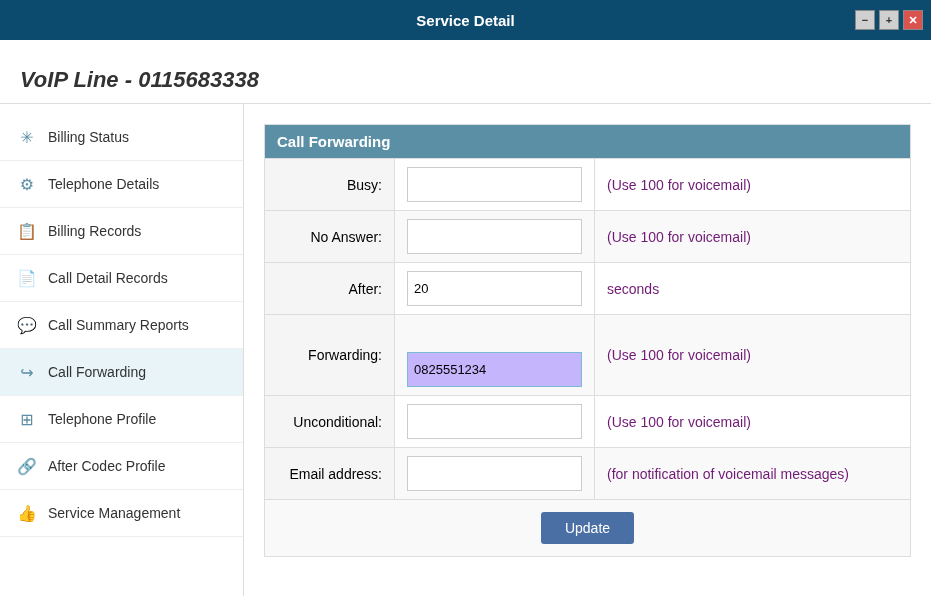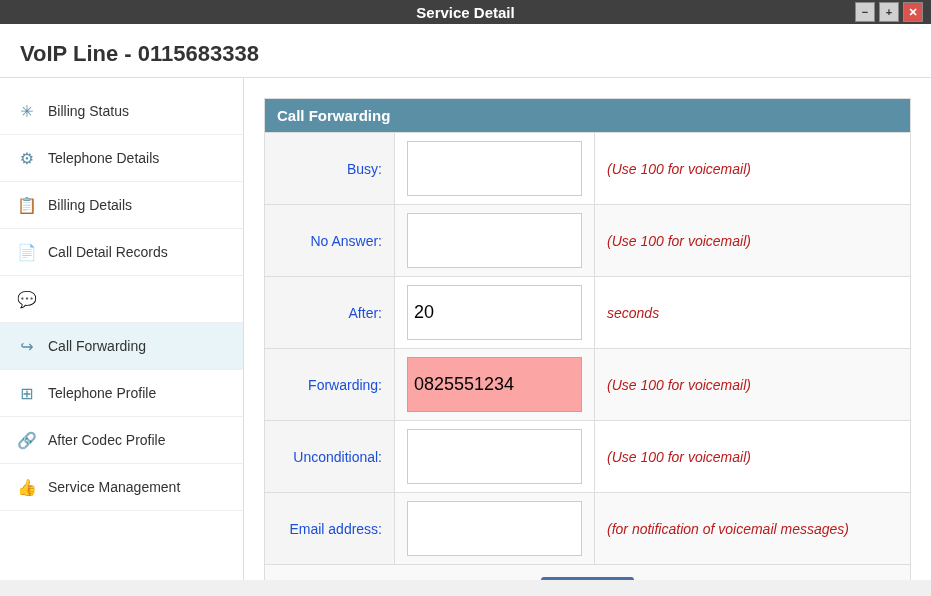--- a/index.html
+++ b/index.html
@@ -1,30 +1,30 @@
 <!DOCTYPE html>
 <html><head>
   <meta charset="utf-8">
   <style>
     * { box-sizing: border-box; margin: 0; padding: 0; }
     body { font-family: Arial, sans-serif; font-size: 14px; background: #f0f0f0; width: 931px; height: 596px; overflow: hidden; }
 
     
     .title-bar {
-      background: #404040;
+      background: #0c4a6e;
       color: white;
       text-align: center;
       padding: 8px;
       font-size: 15px;
       font-weight: bold;
       display: flex;
       align-items: center;
       justify-content: center;
       position: relative;
-      height: 24px;
+      height: 40px;
     }
     .title-bar-controls {
       position: absolute;
       right: 8px;
       display: flex;
       gap: 4px;
     }
     .title-bar-btn {
       width: 20px;
       height: 20px;
@@ -43,22 +43,23 @@
     
     .main-container {
       background: white;
       height: calc(596px - 40px);
       display: flex;
       flex-direction: column;
     }
 
     
     .page-header {
-      padding: 17px 20px 10px;
+      padding: 27px 20px 10px;
       border-bottom: 1px solid #ddd;
+      font-style: italic;
     }
     .page-title {
       font-size: 22px;
       font-weight: bold;
       color: #333;
     }
 
     
     .content-area {
       display: flex;
@@ -117,35 +118,36 @@
       font-weight: bold;
     }
     .cf-table td {
       padding: 8px 12px;
       border: 1px solid #ddd;
       vertical-align: middle;
     }
     .cf-table tr:nth-child(even) { background: #f9f9f9; }
     .cf-label {
       text-align: right;
-      color: #1d4ed8;
+      color: #000000;
       width: 130px;
       background: #f5f5f5;
     }
     .cf-input-cell { width: 200px; }
-    .cf-hint { color: #b91c1c; font-style: italic; }
+    .cf-hint { color: #701a75; }
     .cf-input {
       width: 100%;
-      padding: 16px 6px;
+      padding: 9px 6px;
       border: 1px solid #ccc;
-      font-size: 18px;
+      font-size: 13px;
     }
     .cf-input.active-input {
       border: 1px solid #7abcd4;
-      background: #fca5a5;
+      background: #c4b5fd;
+      margin-top: 29px;
     }
     .update-btn {
       background: #4a6fa5;
       color: white;
       border: none;
       padding: 8px 24px;
       font-size: 14px;
       cursor: pointer;
       border-radius: 3px;
       text-align: right;
@@ -180,28 +182,29 @@
         <div class="sidebar-item">
           <span class="sidebar-icon">✳</span>
           <span>Billing Status</span>
         </div>
         <div class="sidebar-item">
           <span class="sidebar-icon">⚙</span>
           <span>Telephone Details</span>
         </div>
         <div class="sidebar-item">
           <span class="sidebar-icon">📋</span>
-          <span>Billing Details</span>
+          <span>Billing Records</span>
         </div>
         <div class="sidebar-item">
           <span class="sidebar-icon">📄</span>
           <span>Call Detail Records</span>
         </div>
         <div class="sidebar-item">
           <span class="sidebar-icon">💬</span>
+          <span>Call Summary Reports</span>
         </div>
         <div class="sidebar-item active">
           <span class="sidebar-icon">↪</span>
           <span>Call Forwarding</span>
         </div>
         <div class="sidebar-item">
           <span class="sidebar-icon">⊞</span>
           <span>Telephone Profile</span>
         </div>
         <div class="sidebar-item">

